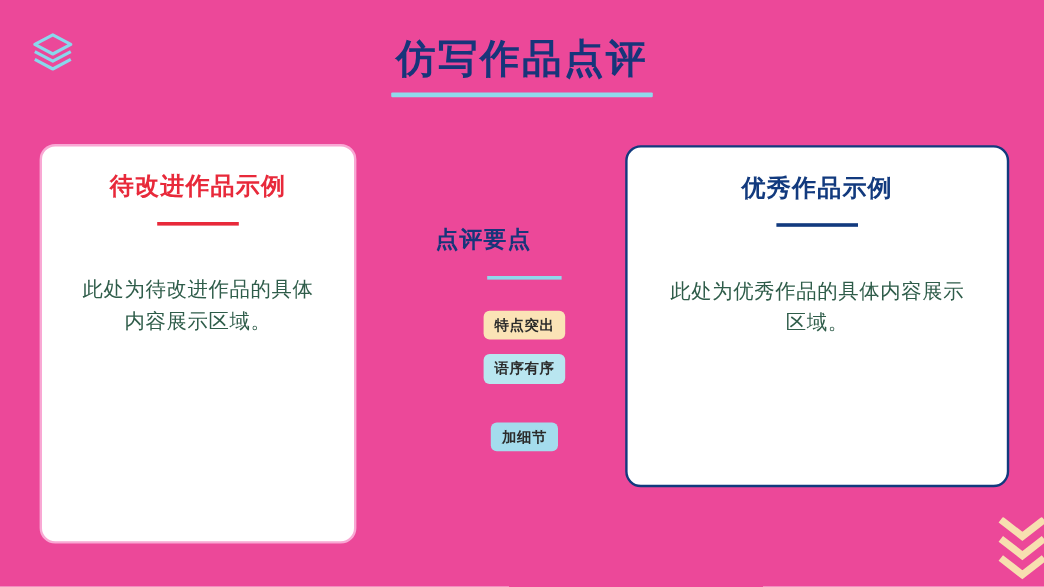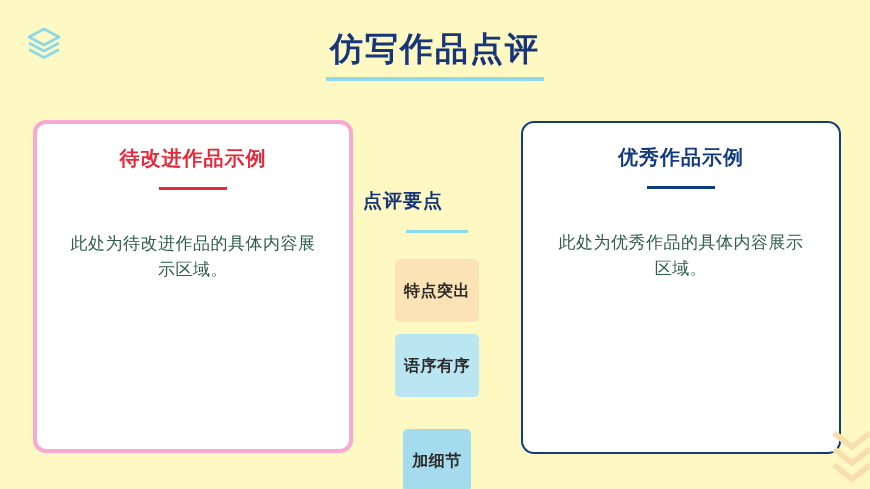--- a/index.html
+++ b/index.html
@@ -7,21 +7,21 @@
     padding: 0;
     background: #ffffff;
   }
   body {
     font-family: "Liberation Sans", "DejaVu Sans", sans-serif;
   }
   #slide {
     position: relative;
     width: 870px;
     height: 489px;
-    background: #fef9c3;
+    background: #ec4899;
     overflow: hidden;
   }
 
   
   #logo {
     position: absolute;
     left: 22px;
     top: 22px;
     width: 44px;
     height: 44px;
@@ -53,29 +53,29 @@
   
   .card {
     position: absolute;
     box-sizing: border-box;
     background: #ffffff;
     border-radius: 13px;
   }
   #card-left {
     left: 33px;
     top: 120px;
-    width: 320px;
+    width: 264px;
     height: 333px;
-    border: 4px solid #f9a8d4;
+    border: 2px solid #f9a8d4;
   }
   #card-right {
     left: 521px;
     top: 121px;
     width: 320px;
-    height: 333px;
+    height: 285px;
     border: 2px solid #123a7e;
   }
   .card-head {
     text-align: center;
     padding-top: 22px;
   }
   .card-title {
     font-size: 20px;
     font-weight: bold;
     letter-spacing: 1px;
@@ -123,24 +123,24 @@
   }
   #tag-list {
     margin-top: 26px;
     display: flex;
     flex-direction: column;
     align-items: center;
     gap: 12px;
   }
   .tag {
     display: inline-block;
-    font-size: 16px;
+    font-size: 12px;
     font-weight: bold;
     color: #2b2b2b;
-    padding: 22px 9px;
+    padding: 5px 9px;
     border-radius: 5px;
     letter-spacing: 0.5px;
     line-height: 1.2;
     white-space: nowrap;
   }
 
   
   #corner-deco {
     position: absolute;
     right: 0;

